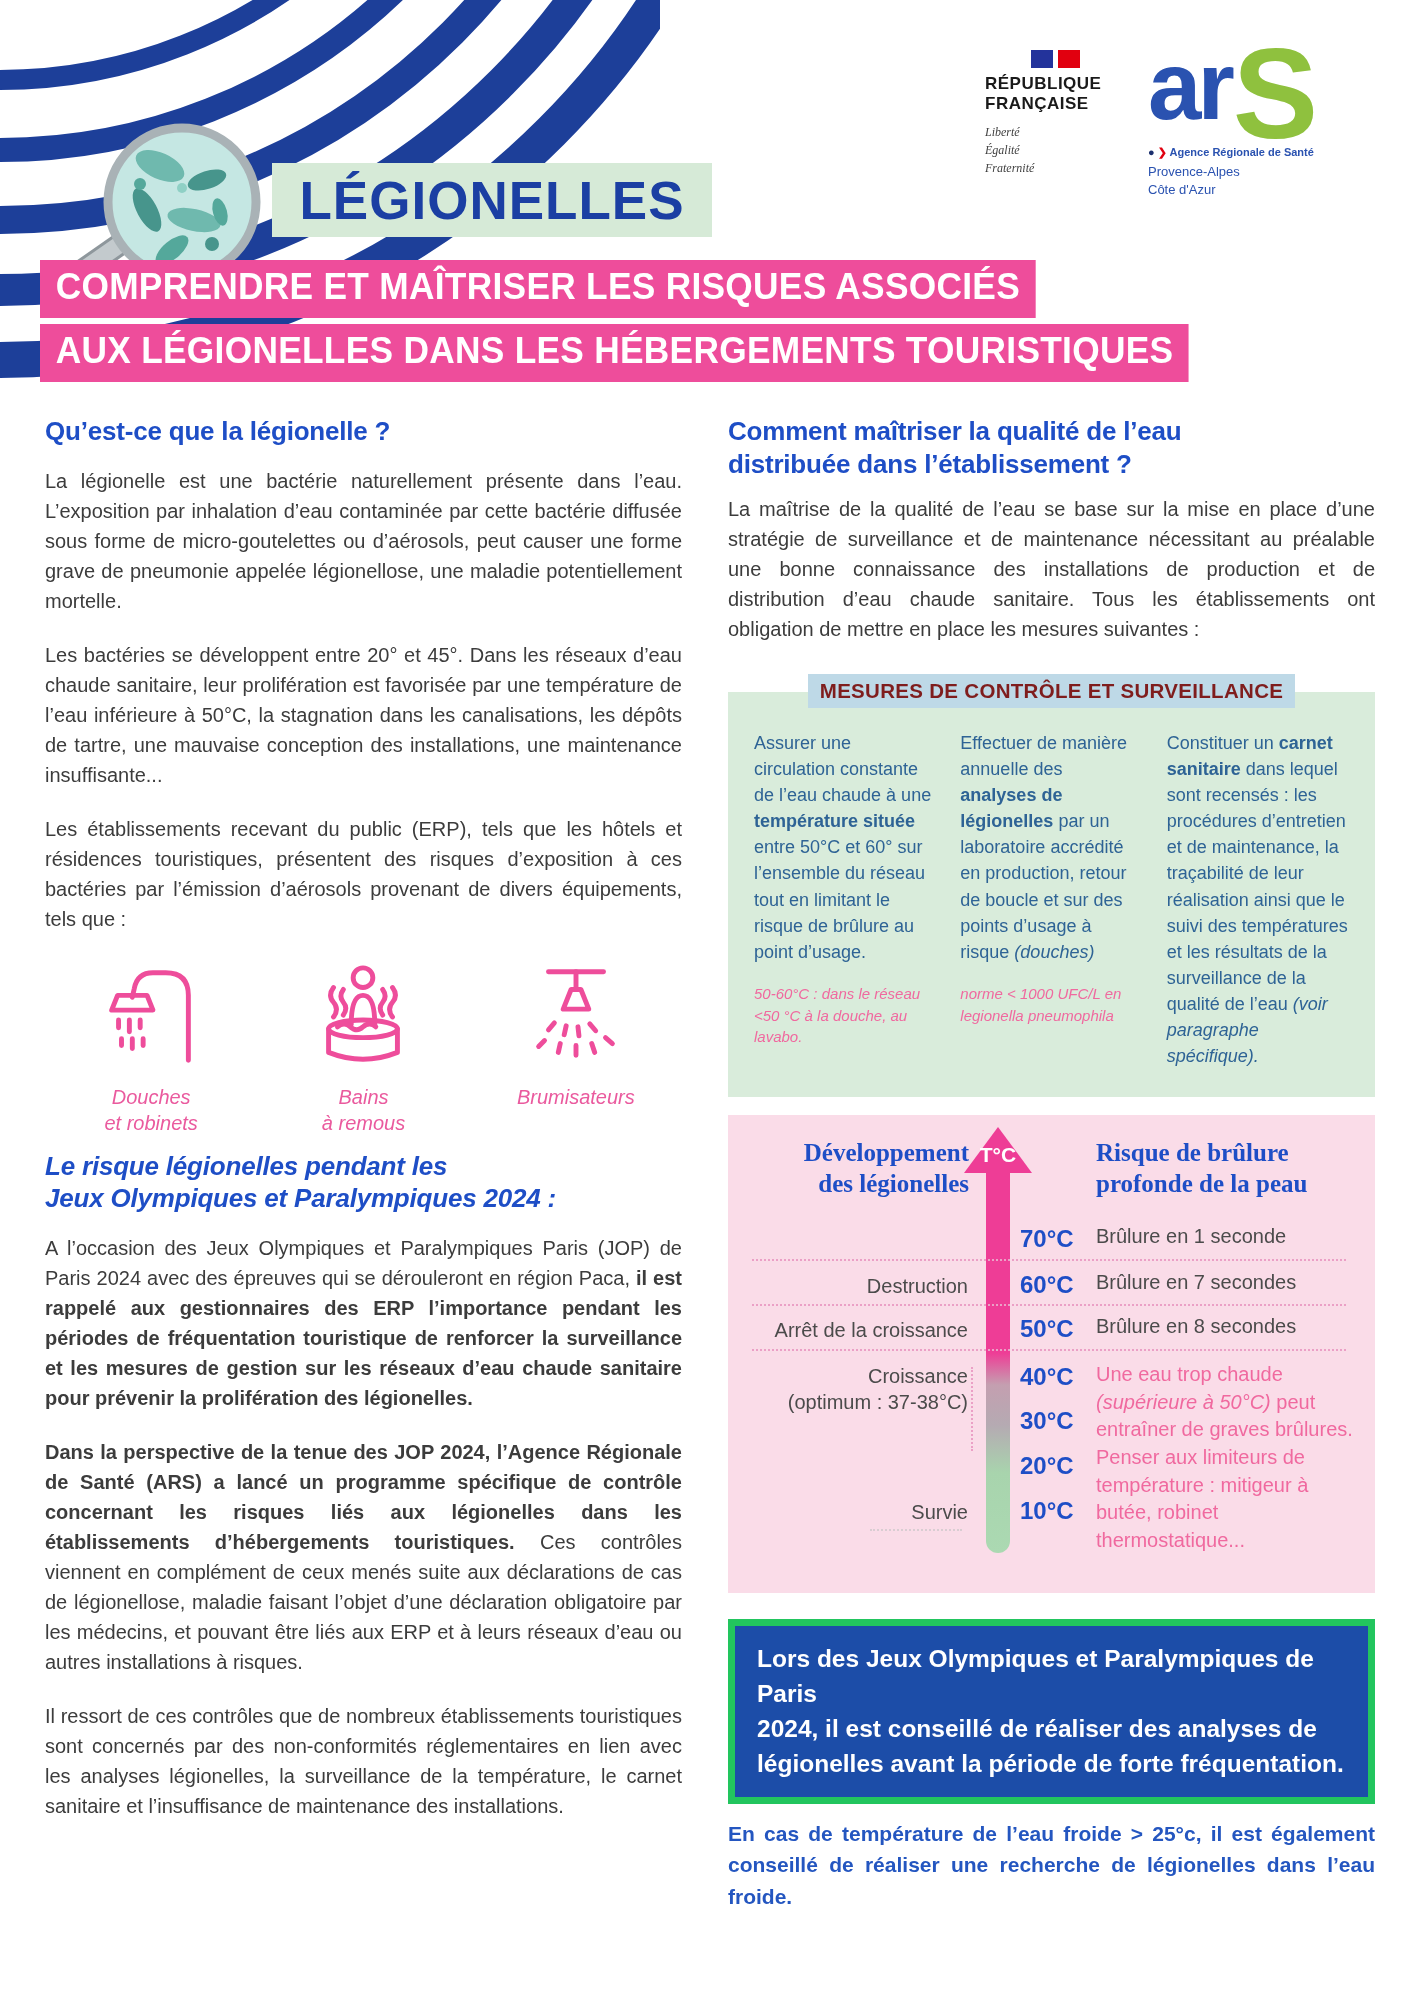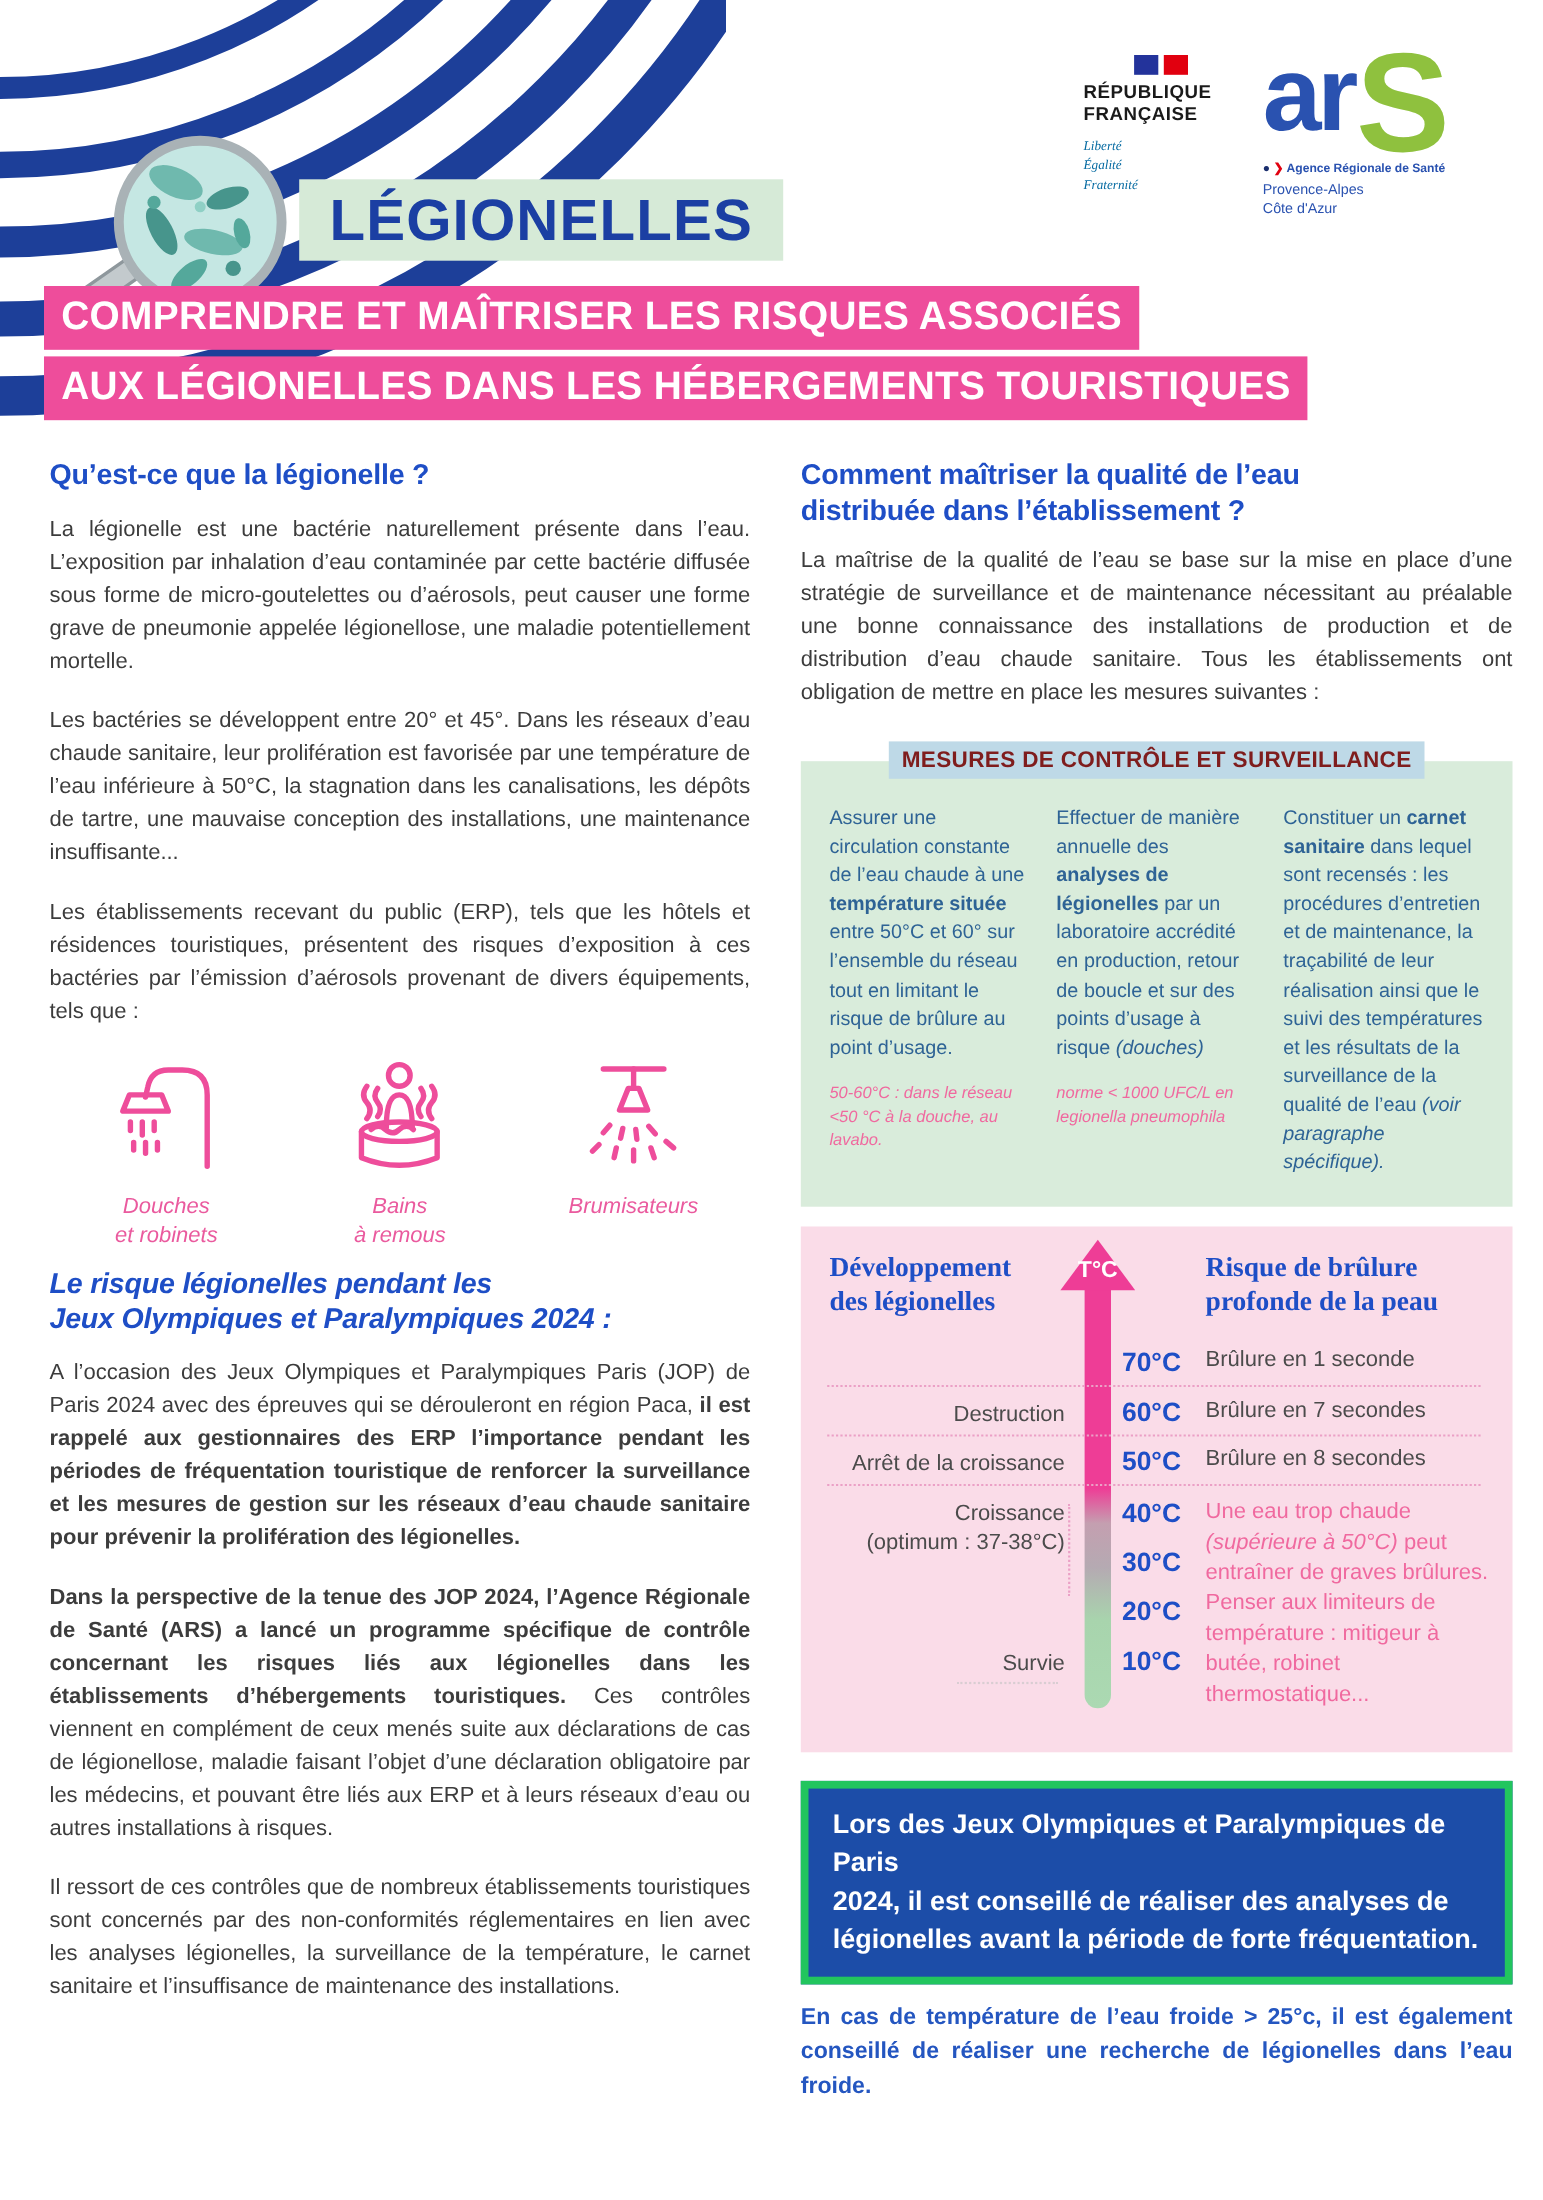--- a/index.html
+++ b/index.html
@@ -11,21 +11,21 @@
   .magnifier{position:absolute;left:52px;top:102px;width:220px;height:225px;z-index:2;}
   .title-band{position:absolute;left:272px;top:163px;width:440px;height:74px;background:#d6ead7;
       display:flex;align-items:center;justify-content:center;z-index:2;}
   .title-band .t{font-size:53px;font-weight:800;color:#1b3fa3;letter-spacing:1px;}
   .rf-logo{position:absolute;left:985px;top:50px;width:150px;z-index:2;}
   .rf-flag{display:flex;gap:5px;margin-left:46px;margin-bottom:6px;}
   .rf-flag .b{width:22px;height:18px;background:#23339b;}
   .rf-flag .r{width:22px;height:18px;background:#e1000f;}
   .rf-name{font-size:17px;font-weight:800;color:#1a1a1a;line-height:1.15;letter-spacing:.5px;}
   .rf-motto{margin-top:10px;font-family:"Liberation Serif",serif;font-style:italic;font-size:12px;
-      color:#0369a1;line-height:1.5;}
+      color:#404040;line-height:1.5;}
   .ars-logo{position:absolute;left:1148px;top:48px;width:240px;z-index:2;}
   .ars-word{display:flex;align-items:flex-start;line-height:.8;}
   .ars-ar{font-size:96px;font-weight:700;color:#2a52b0;letter-spacing:-4px;}
   .ars-s{font-size:128px;font-weight:700;color:#8fc13e;margin-left:2px;line-height:.72;}
   .ars-tag{margin-top:6px;font-size:11px;color:#2a52b0;font-weight:700;}
   .ars-tag .dot{color:#1b2f6e;}  .ars-tag .chev{color:#e1000f;}
   .ars-region{font-size:13px;color:#2a52b0;line-height:1.35;margin-top:4px;}
   
   .banner{position:absolute;left:40px;background:#ee4d9b;color:#fff;font-weight:800;font-size:36px;
       padding:6px 16px 10px;letter-spacing:.3px;z-index:2;white-space:nowrap;transform:scaleX(.98);
@@ -48,21 +48,21 @@
   .green-box{background:#d9ecdb;margin-top:48px;padding:26px 26px 28px;}
   .green-title{background:#bed9e7;color:#7f1d1d;font-weight:800;font-size:20.5px;padding:5px 12px;
       width:max-content;margin:-44px auto 22px;letter-spacing:.3px;}
   .green-cols{display:flex;gap:24px;}
   .gcol{flex:1;font-size:18px;line-height:1.45;color:#2e6395;}
   .gcol .b{font-weight:800;} .gcol .i{font-style:italic;}
   .gnote{margin-top:18px;font-size:15px;font-style:italic;color:#f0699f;line-height:1.45;}
   
   .pink-box{position:relative;background:#fadce8;margin-top:18px;height:478px;}
   .pb-lheader{position:absolute;left:26px;top:22px;width:215px;font-family:"Liberation Serif",serif;
-      font-weight:700;font-size:25px;color:#1e4ec6;line-height:1.25;}
+      font-weight:700;font-size:25px;color:#1e4ec6;line-height:1.25;text-align:right;}
   .pb-rheader{position:absolute;left:368px;top:22px;width:260px;font-family:"Liberation Serif",serif;
       font-weight:700;font-size:25px;color:#1e4ec6;line-height:1.25;}
   .tbar{position:absolute;left:258px;top:38px;width:24px;height:400px;border-radius:0 0 12px 12px;
       background:linear-gradient(180deg,#ee3d96 0%,#ee3d96 50%,#c49fb0 58%,#b5aab2 68%,#a8d4ad 80%,#abd9b2 100%);}
   .thead{position:absolute;left:236px;top:12px;width:0;height:0;
       border-left:34px solid transparent;border-right:34px solid transparent;border-bottom:46px solid #ee3d96;}
   .tlabel{position:absolute;left:238px;top:28px;width:64px;text-align:center;color:#fff;
       font-weight:800;font-size:21px;}
   .temp{position:absolute;left:292px;width:80px;font-weight:800;font-size:24px;color:#1e4ec6;}
   .llabel{position:absolute;left:8px;width:232px;text-align:right;font-size:20px;color:#4b4b4b;line-height:1.3;}

